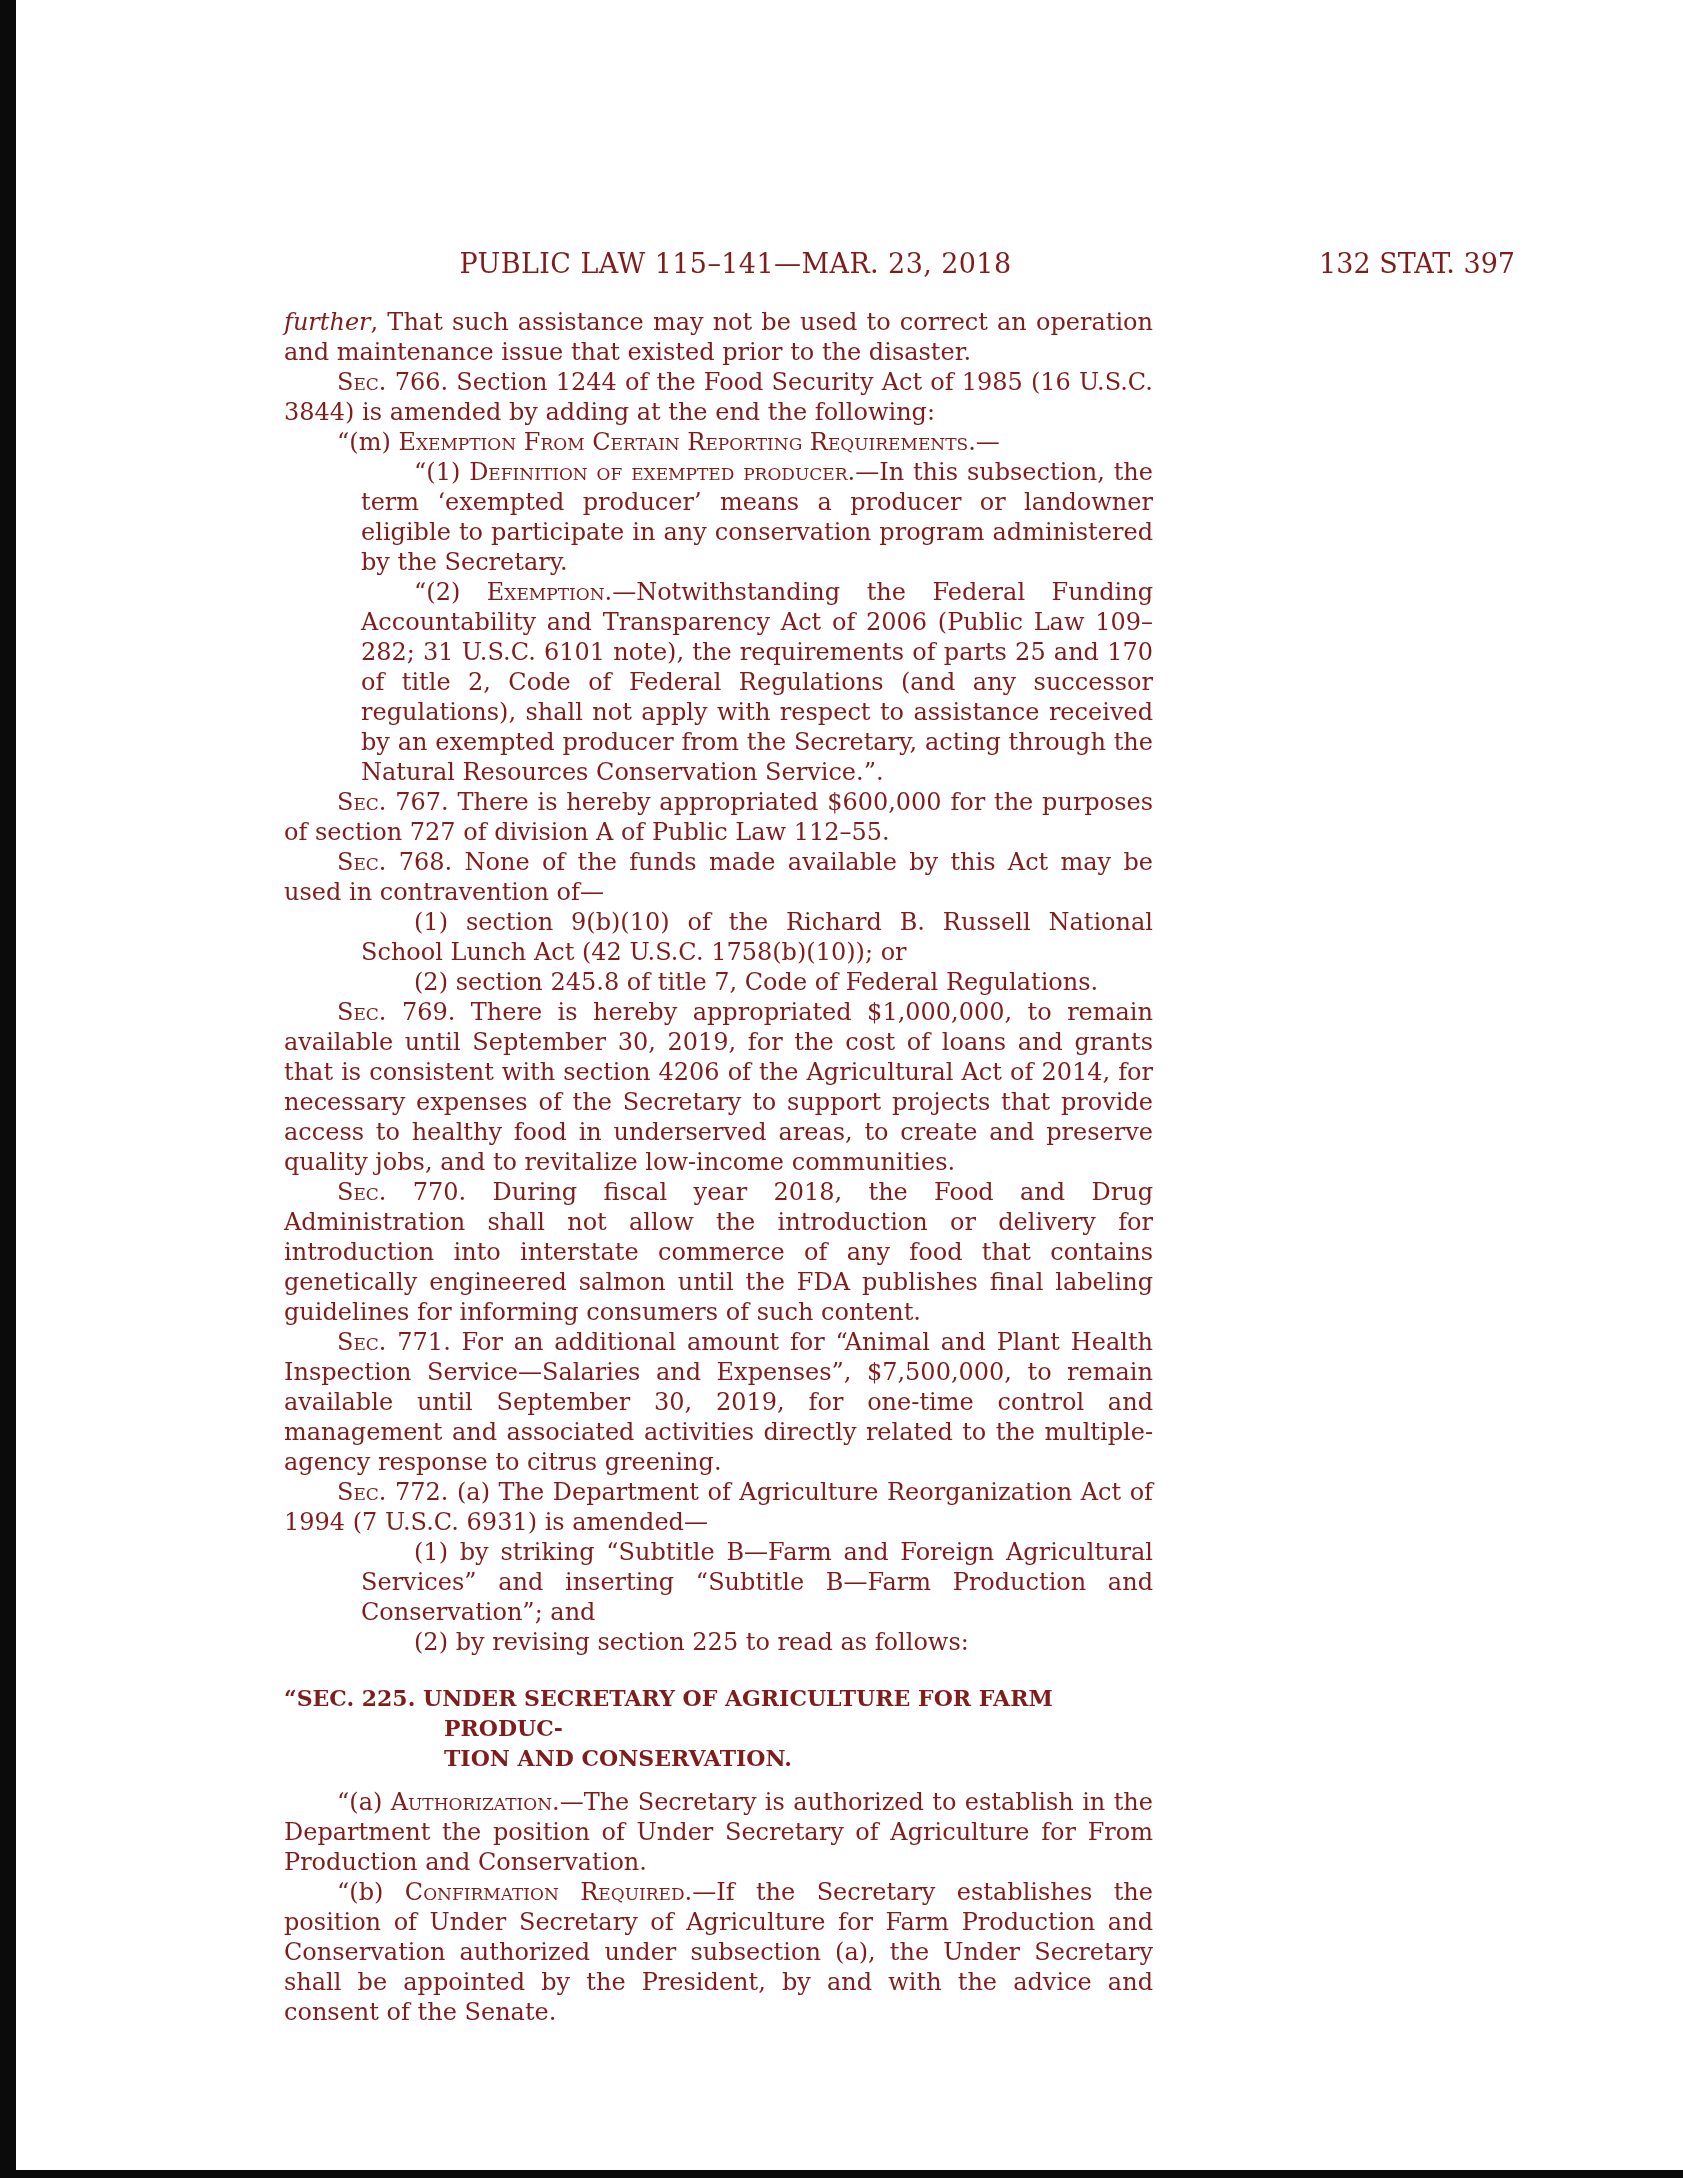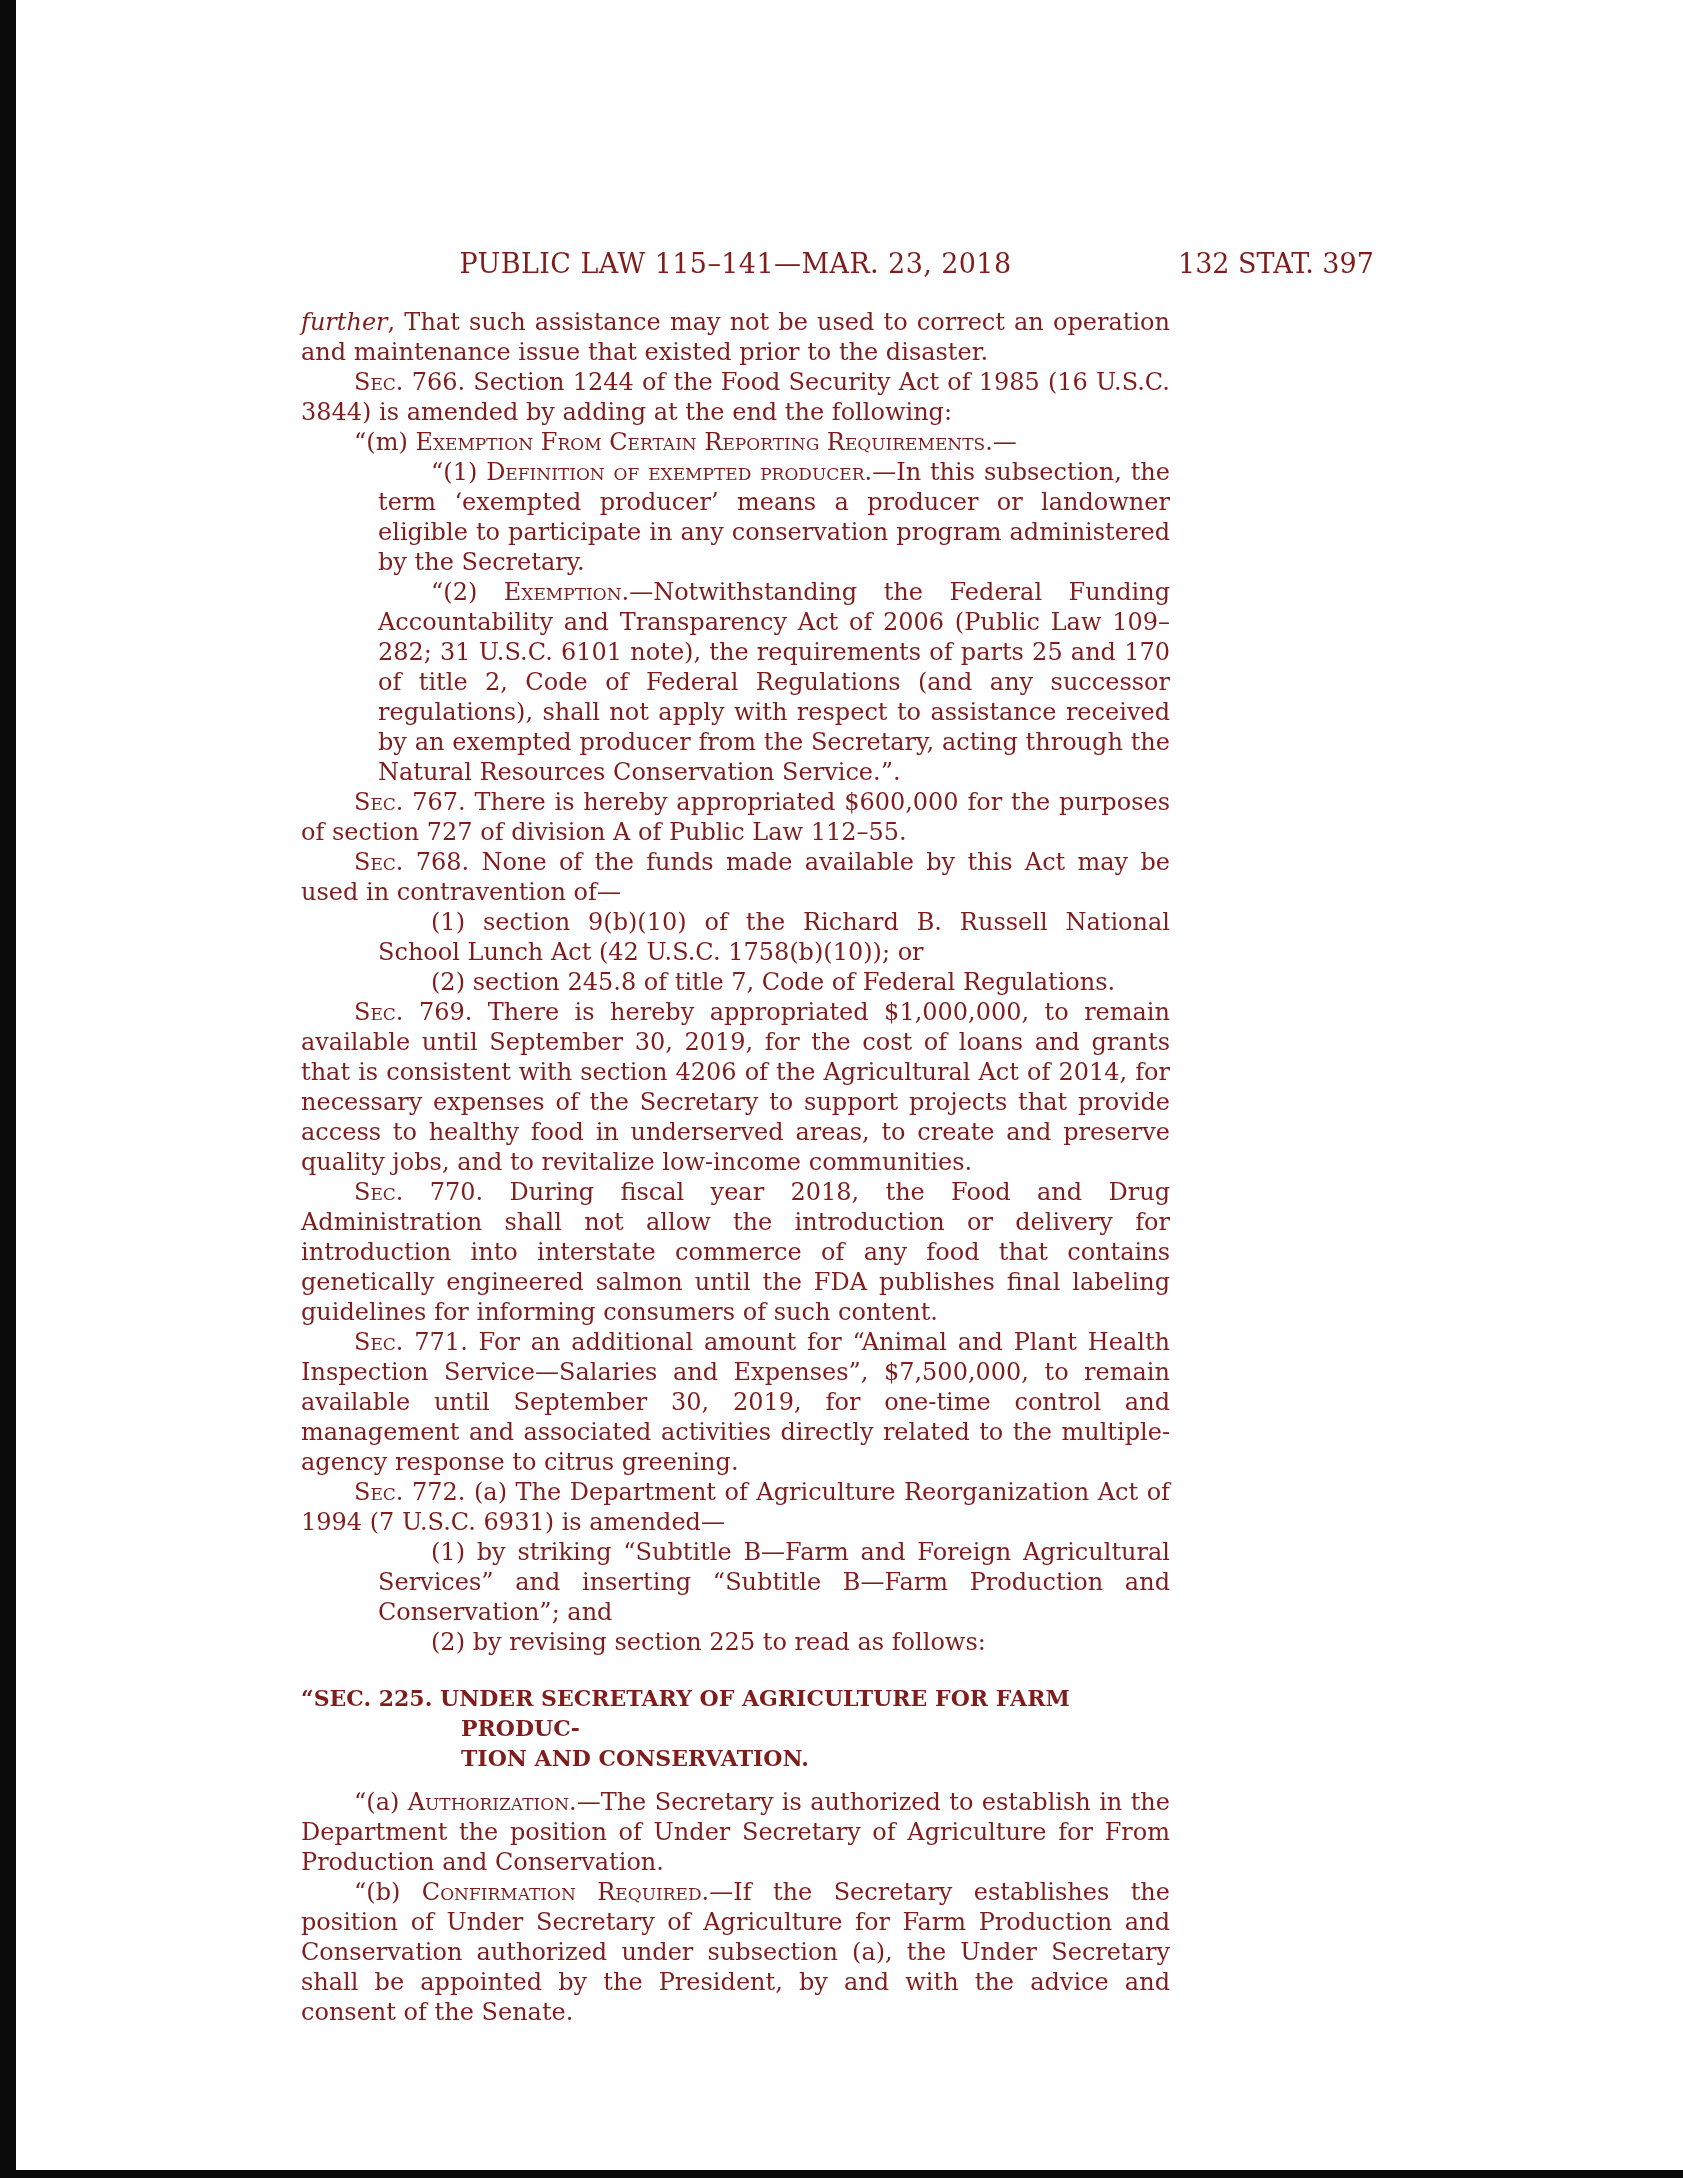--- a/index.html
+++ b/index.html
@@ -30,26 +30,27 @@
     width: 869px;
     text-align: center;
     font-size: 27px;
     letter-spacing: 0.4px;
     white-space: nowrap;
   }
   .header-stat {
     position: absolute;
     top: 248px; left: 1178px;
     width: 337px;
+    text-align: right;
     font-size: 27px;
     white-space: nowrap;
   }
   .doc-body {
     position: absolute;
-    top: 307px; left: 301px;
+    top: 307px; left: 284px;
     width: 869px;
     font-size: 24px;
     line-height: 30px;
     text-align: justify;
   }
   .para { margin: 0; padding: 0; }
   .para.cont { text-indent: 0; }
   .para.sec  { text-indent: 53px; }
   .para.sub  { margin-left: 77px; text-indent: 53px; }
   .para.heading {

